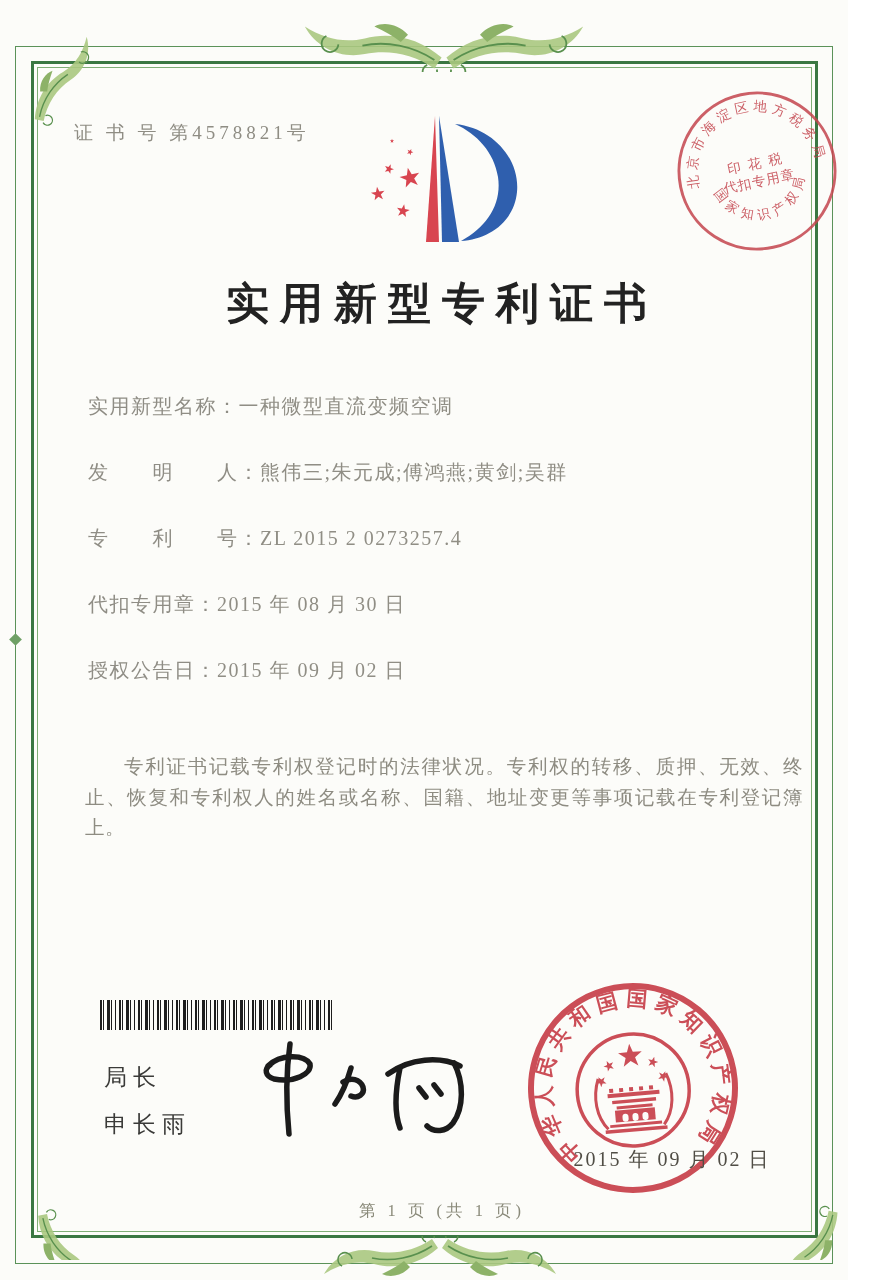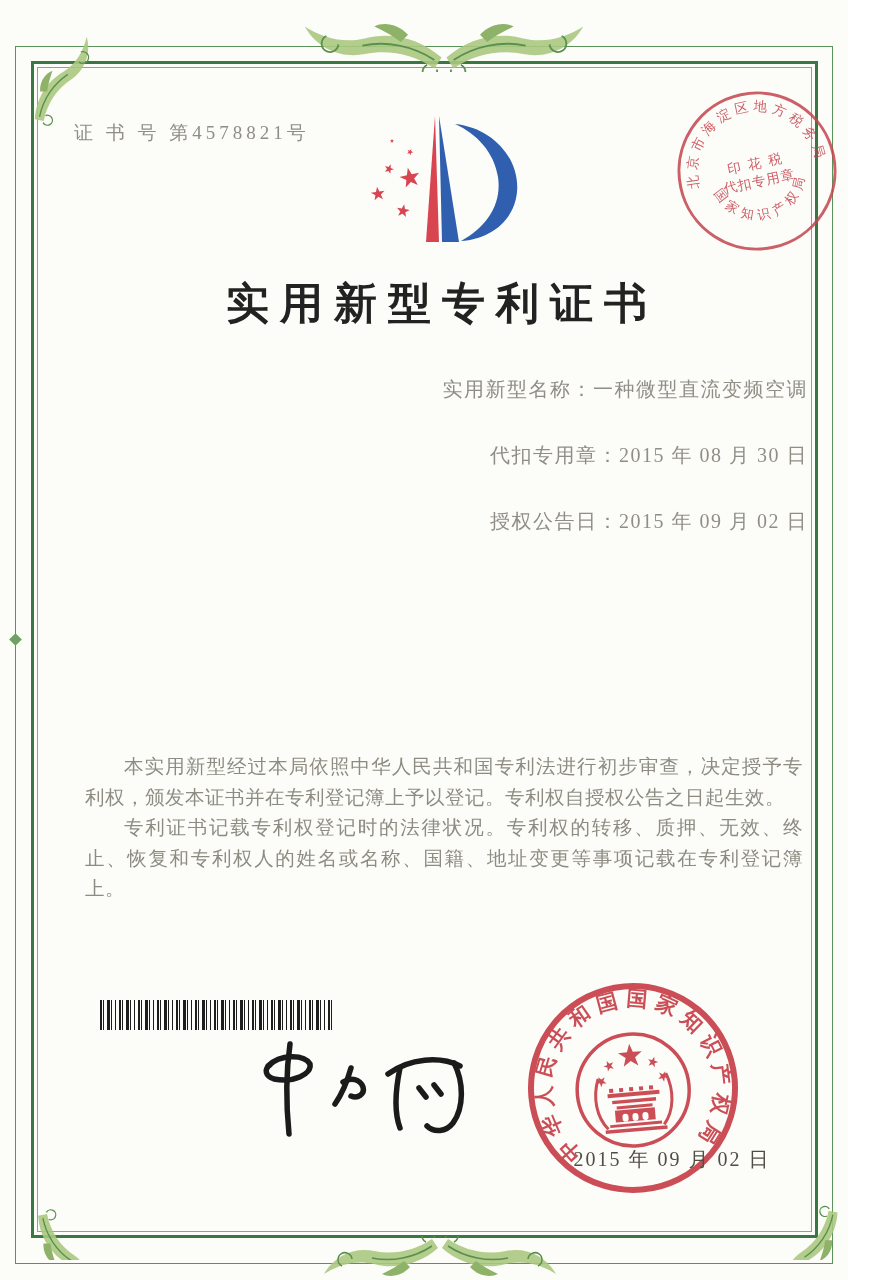--- a/index.html
+++ b/index.html
@@ -17,21 +17,21 @@
   .inner-frame2{position:absolute; left:37px; top:67px; right:36px; bottom:48px;
     border:1px solid #7fae76; pointer-events:none;}
   .ornament{position:absolute; color:#8db268;}
   
   .cert-number{position:absolute; left:74px; top:120px; font-size:19px;
     color:#8f8d84; letter-spacing:4px;}
   .logo{position:absolute; left:342px; top:108px;}
   .tax-seal{position:absolute; left:662px; top:76px; opacity:.85;}
   .title{position:absolute; left:0; top:275px; width:884px; text-align:center;
     font-size:43px; font-weight:bold; color:#222; letter-spacing:11px;}
-  .fields{position:absolute; left:88px; top:376px; width:720px;text-align:right;}
+  .fields{position:absolute; left:88px; top:393px; width:720px;}
   .field-row{height:66px; font-size:20px; color:#8f8d85; letter-spacing:1.5px;
     white-space:nowrap;}
   .field-label{color:#8f8d85;}
   .field-value{color:#908e85;}
   .body-text{position:absolute; left:85px; top:752px; width:718px;
     font-size:19.5px; line-height:30.5px; color:#8e8c82; text-align:justify;}
   .body-text p{margin:0; text-indent:2em; letter-spacing:.5px;}
   .barcode{position:absolute; left:100px; top:1000px; width:232px; height:30px;
     background:repeating-linear-gradient(90deg,
       #1d1d1d 0 2px,#fcfcf9 2px 3px,#1d1d1d 3px 4px,#fcfcf9 4px 7px,
@@ -138,34 +138,43 @@
     </g>
   </svg>
 
   <div class="title">实用新型专利证书</div>
 
   <div class="fields">
     <div class="field-row">
       <span class="field-label">实用新型名称：</span><span class="field-value">一种微型直流变频空调</span>
     </div>
     <div class="field-row">
+      <span class="field-label">发　　明　　人：</span><span class="field-value">熊伟三;朱元成;傅鸿燕;黄剑;吴群</span>
+    </div>
+    <div class="field-row">
+      <span class="field-label">专　　利　　号：</span><span class="field-value">ZL 2015 2 0273257.4</span>
+    </div>
+    <div class="field-row">
       <span class="field-label">代扣专用章：</span><span class="field-value">2015 年 08 月 30 日</span>
     </div>
     <div class="field-row">
       <span class="field-label">授权公告日：</span><span class="field-value">2015 年 09 月 02 日</span>
     </div>
   </div>
 
   <div class="body-text">
-    <p>本实用新型经过本局依照中华人民共和国专利法进行初步审查，决定授予专利权，颁发本证书并在专利登记簿上予以登记。专利权自授权公告之日起生效。</p>
     <p>专利证书记载专利权登记时的法律状况。专利权的转移、质押、无效、终止、恢复和专利权人的姓名或名称、国籍、地址变更等事项记载在专利登记簿上。</p>
   </div>
 
   <div class="barcode"></div>
 
+  <div class="signer">
+    <div>局长</div>
+    <div>申长雨</div>
+  </div>
 
   <svg class="signature" width="235" height="115" viewBox="0 0 235 115" fill="none" stroke="#1b1b1b" stroke-width="5.5" stroke-linecap="round">
     <path d="M 42,14 C 38,42 38,74 41,104"></path>
     <path d="M 20,36 C 32,24 56,24 62,34 C 64,44 46,53 26,49 C 17,46 16,39 22,35"></path>
     <path d="M 103,38 C 99,52 94,64 87,74"></path>
     <path d="M 95,52 C 103,47 112,49 115,57 C 117,64 110,69 103,66"></path>
     <path d="M 140,44 C 162,28 192,26 212,36"></path>
     <path d="M 152,38 C 147,62 146,82 152,98"></path>
     <path d="M 206,33 C 216,52 216,78 205,93 C 198,102 186,103 179,96"></path>
     <path d="M 171,58 l 7,9"></path>
@@ -203,14 +212,15 @@
         <rect x="84" y="145" width="52" height="3"></rect>
         <rect x="79" y="150" width="62" height="3.5"></rect>
         <path d="M 76,98 C 69,116 71,136 82,149" fill="none" stroke="#c8414b" stroke-width="3"></path>
         <path d="M 144,98 C 151,116 149,136 138,149" fill="none" stroke="#c8414b" stroke-width="3"></path>
       </g>
     </g>
   </svg>
 
   <div class="seal-date">2015 年 09 月 02 日</div>
 
+  <div class="footer">第 1 页 (共 1 页)</div>
 
 </div>
 
 </body></html>

